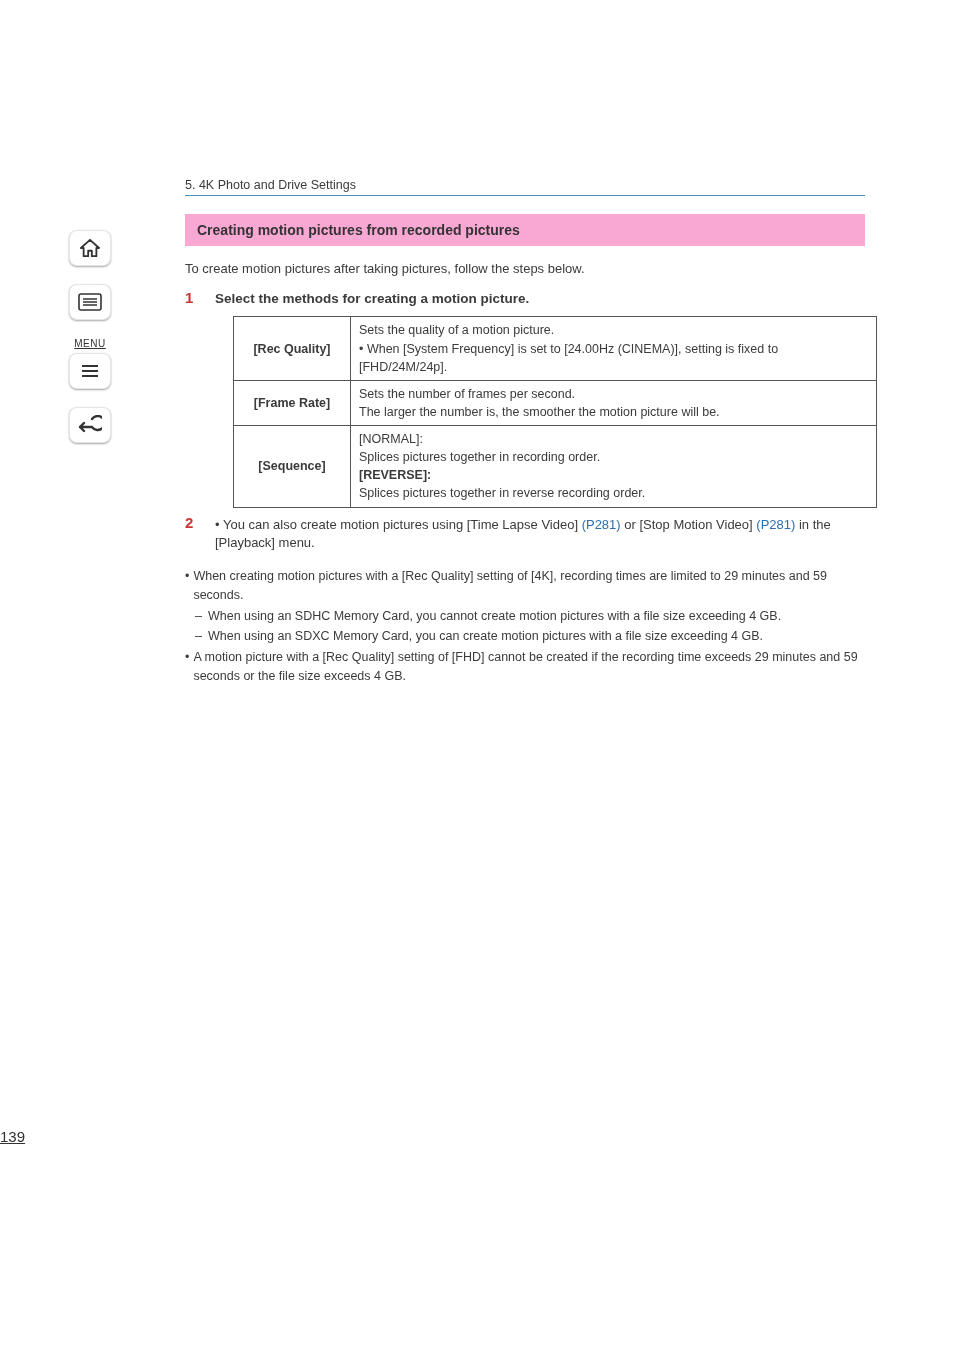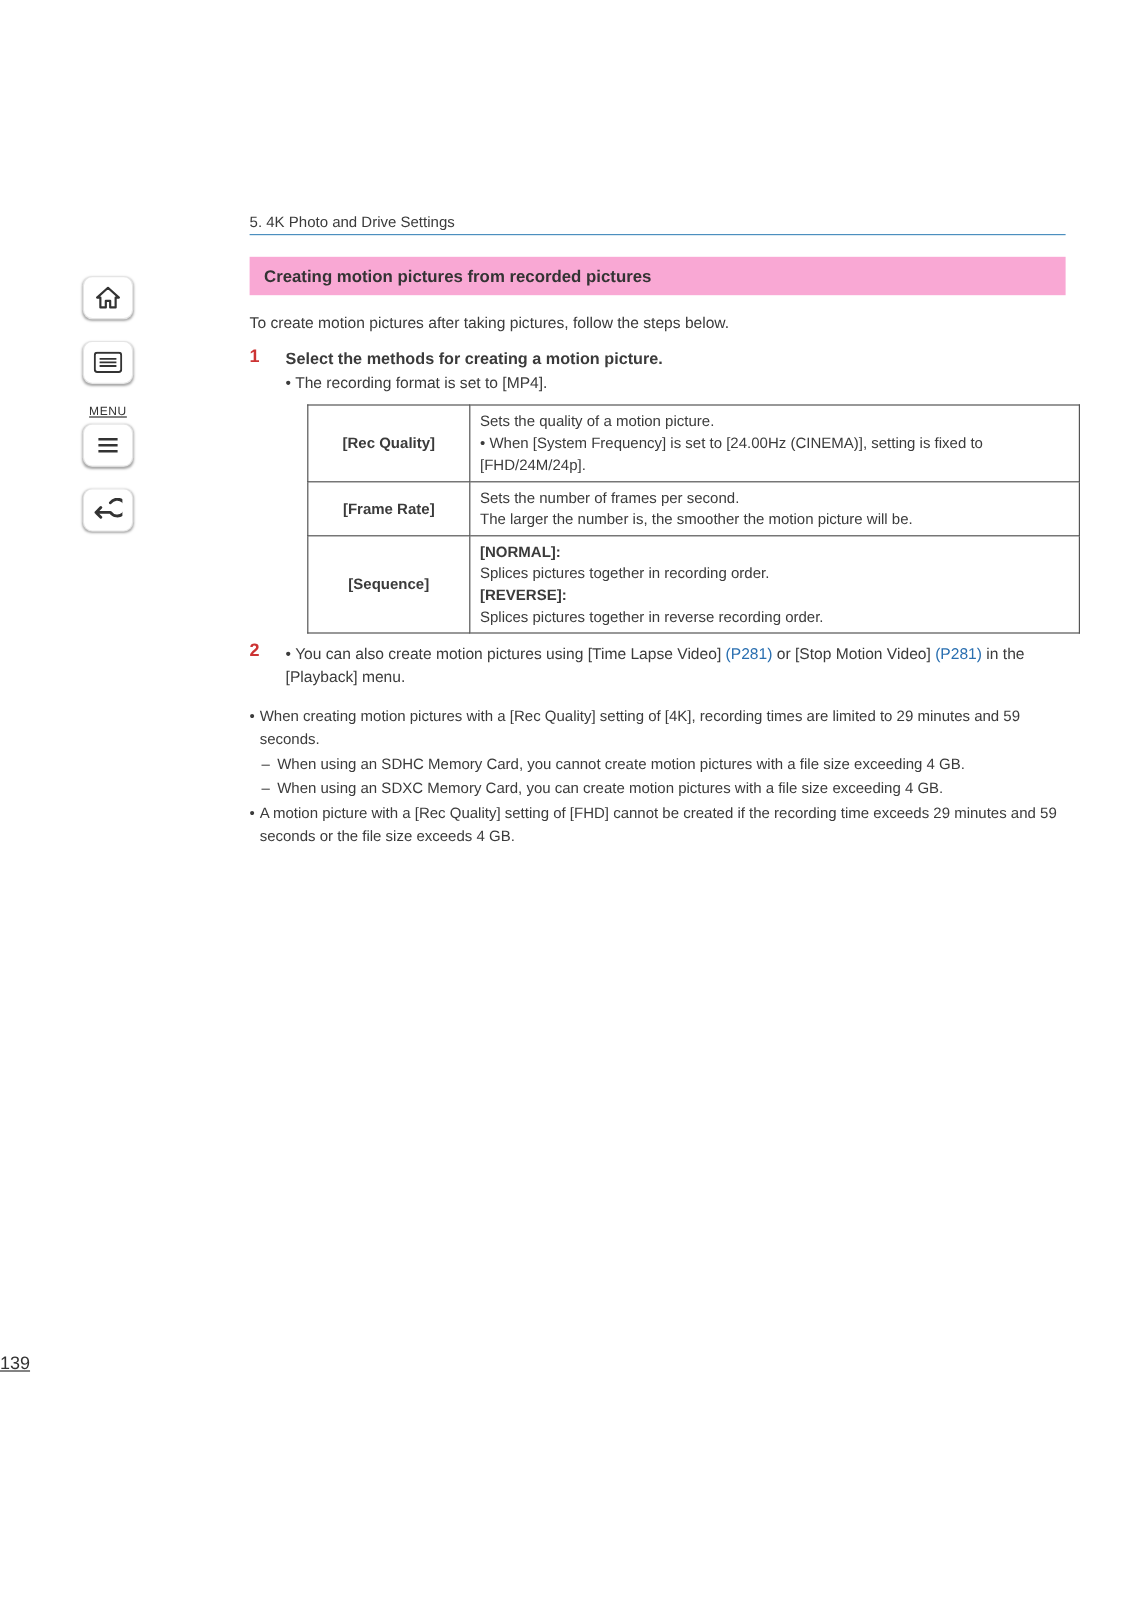--- a/index.html
+++ b/index.html
@@ -4,38 +4,38 @@
 <style>
   * { box-sizing: border-box; margin: 0; padding: 0; }
   html, body { width: 954px; height: 1348px; background: #ffffff; font-family: Arial, Helvetica, sans-serif; color: #3b3b3b; }
   .page { position: relative; width: 954px; height: 1348px; }
 
   .sidebar { position: absolute; left: 68px; top: 230px; width: 44px; display: flex; flex-direction: column; gap: 18px; align-items: center; }
   .sidebar-icon { width: 42px; height: 36px; border-radius: 8px; background: #ffffff; box-shadow: 0 1px 2px rgba(0,0,0,0.35), inset 0 0 0 1px rgba(0,0,0,0.1); display: flex; align-items: center; justify-content: center; }
   .sidebar-icon svg { display: block; }
   .sidebar-menu-label { font-size: 10px; letter-spacing: 0.5px; text-decoration: underline; color: #333; text-align: center; }
 
-  .content { position: absolute; left: 208px; top: 178px; width: 680px; }
+  .content { position: absolute; left: 185px; top: 178px; width: 680px; }
 
   .breadcrumb { font-size: 12.5px; color: #3b3b3b; border-bottom: 1px solid #4c8fbf; padding-bottom: 3px; }
 
   .section-heading { margin-top: 18px; background: #f9a8d4; padding: 8px 12px; font-size: 14px; font-weight: bold; color: #333; }
 
   .intro { margin-top: 14px; font-size: 13px; line-height: 1.45; }
 
   .steps { margin-top: 10px; }
   .step { display: flex; gap: 12px; margin-bottom: 6px; }
   .step-num { width: 18px; font-size: 15px; font-weight: bold; color: #c33; flex-shrink: 0; }
   .step-body { flex: 1; font-size: 13px; line-height: 1.45; }
   .step-title { font-weight: bold; font-size: 13.5px; }
   .step-sub { margin-top: 2px; }
 
   table.settings { width: 644px; margin-top: 8px; margin-left: 18px; border-collapse: collapse; font-size: 12.5px; }
   table.settings td { border: 1px solid #555; padding: 4px 8px; vertical-align: top; line-height: 1.45; }
-  table.settings td.label { width: 135px; text-align: center; vertical-align: middle; font-weight: bold; }
+  table.settings td.label { width: 117px; text-align: center; vertical-align: middle; font-weight: bold; }
   .cell-bullet { padding-left: 0; }
 
   .link { color: #2a6fb0; }
 
   .notes { margin-top: 14px; font-size: 12.5px; line-height: 1.5; }
   .notes .bullet { display: flex; gap: 4px; margin-bottom: 2px; }
   .notes .bullet .b { flex-shrink: 0; }
   .notes .dash { display: flex; gap: 6px; padding-left: 10px; margin-bottom: 2px; }
   .notes .dash .d { flex-shrink: 0; }
 
@@ -84,24 +84,20 @@
     <div class="section-heading">Creating motion pictures from recorded pictures</div>
 
     <div class="intro">To create motion pictures after taking pictures, follow the steps below.</div>
 
     <div class="steps">
 
       <div class="step">
         <div class="step-num">1</div>
         <div class="step-body">
           <div class="step-title">Select the methods for creating a motion picture.</div>
-          <div class="step-sub">
-            <span>•</span>
-            <span>The recording format is set to [MP4].</span>
-          </div>
 
           <table class="settings">
             <tbody>
                 <tr>
               <td class="label">[Rec Quality]</td>
               <td>
                 <div>Sets the quality of a motion picture.</div>
                 <div class="cell-bullet">
                   <span>•</span>
                   <span>When [System Frequency] is set to [24.00Hz (CINEMA)], setting is fixed to [FHD/24M/24p].</span>
@@ -111,21 +107,21 @@
             <tr>
               <td class="label">[Frame Rate]</td>
               <td>
                 <div>Sets the number of frames per second.</div>
                 <div>The larger the number is, the smoother the motion picture will be.</div>
               </td>
             </tr>
             <tr>
               <td class="label">[Sequence]</td>
               <td>
-                <div style="font-weight:bold;">[NORMAL]:</div>
+                <div style="font-weight:normal;">[NORMAL]:</div>
                 <div>Splices pictures together in recording order.</div>
                 <div style="font-weight:bold;">[REVERSE]:</div>
                 <div>Splices pictures together in reverse recording order.</div>
               </td>
             </tr>
           </tbody>
             </table>
         </div>
       </div>
 

